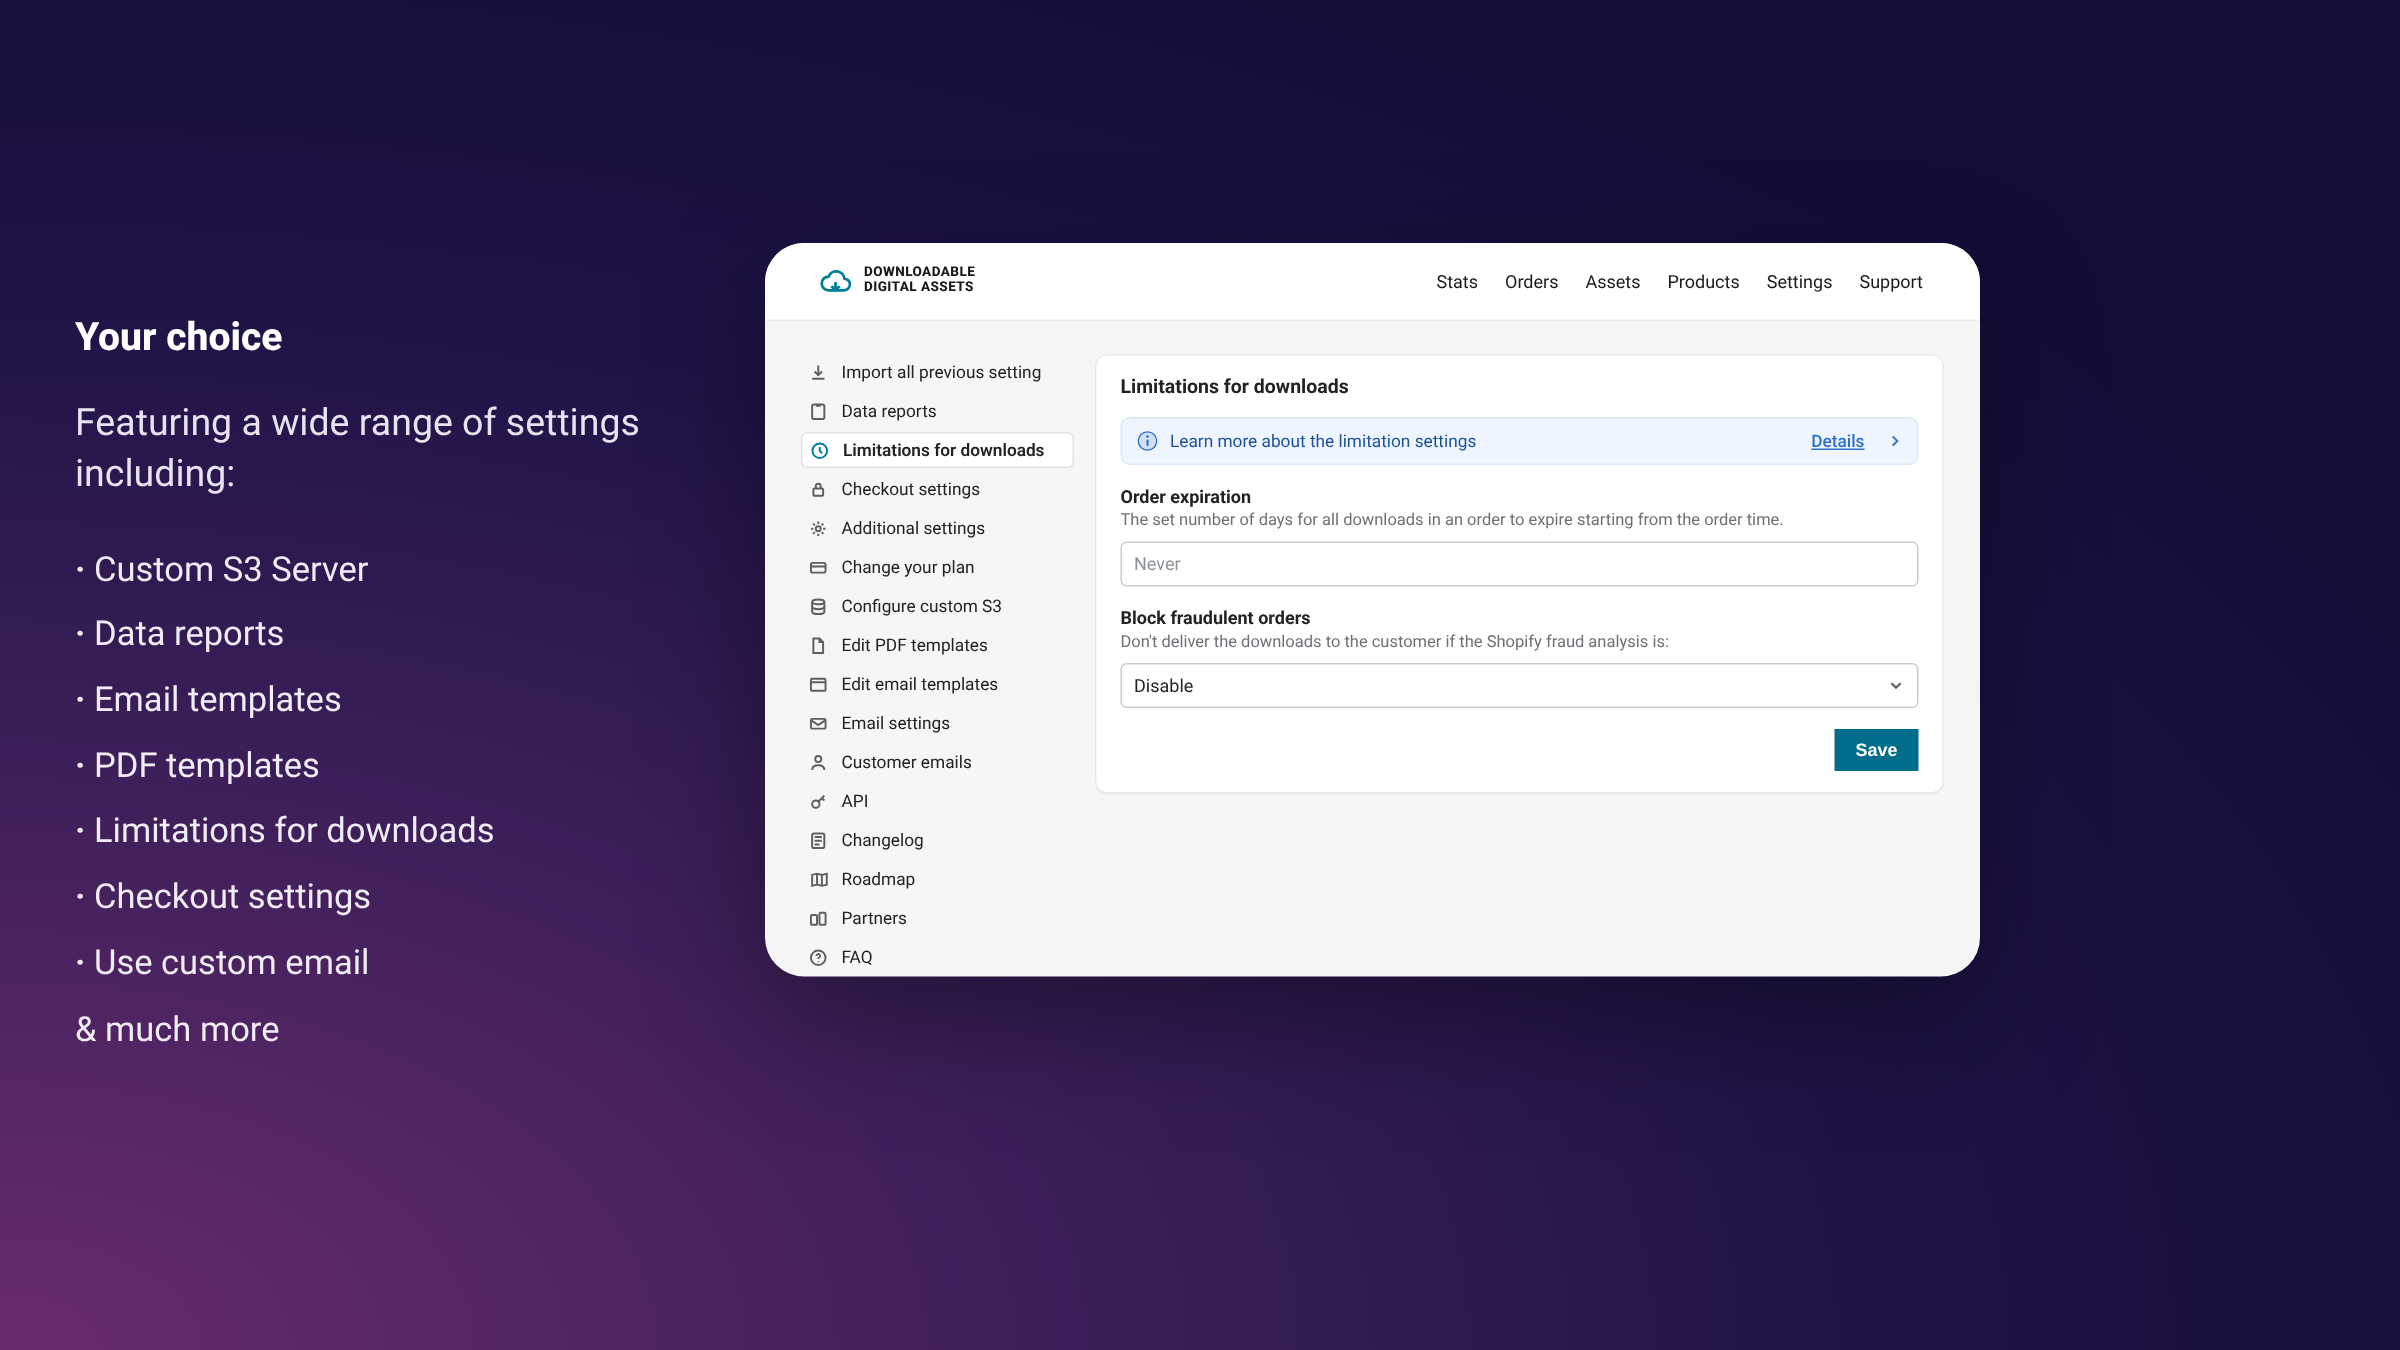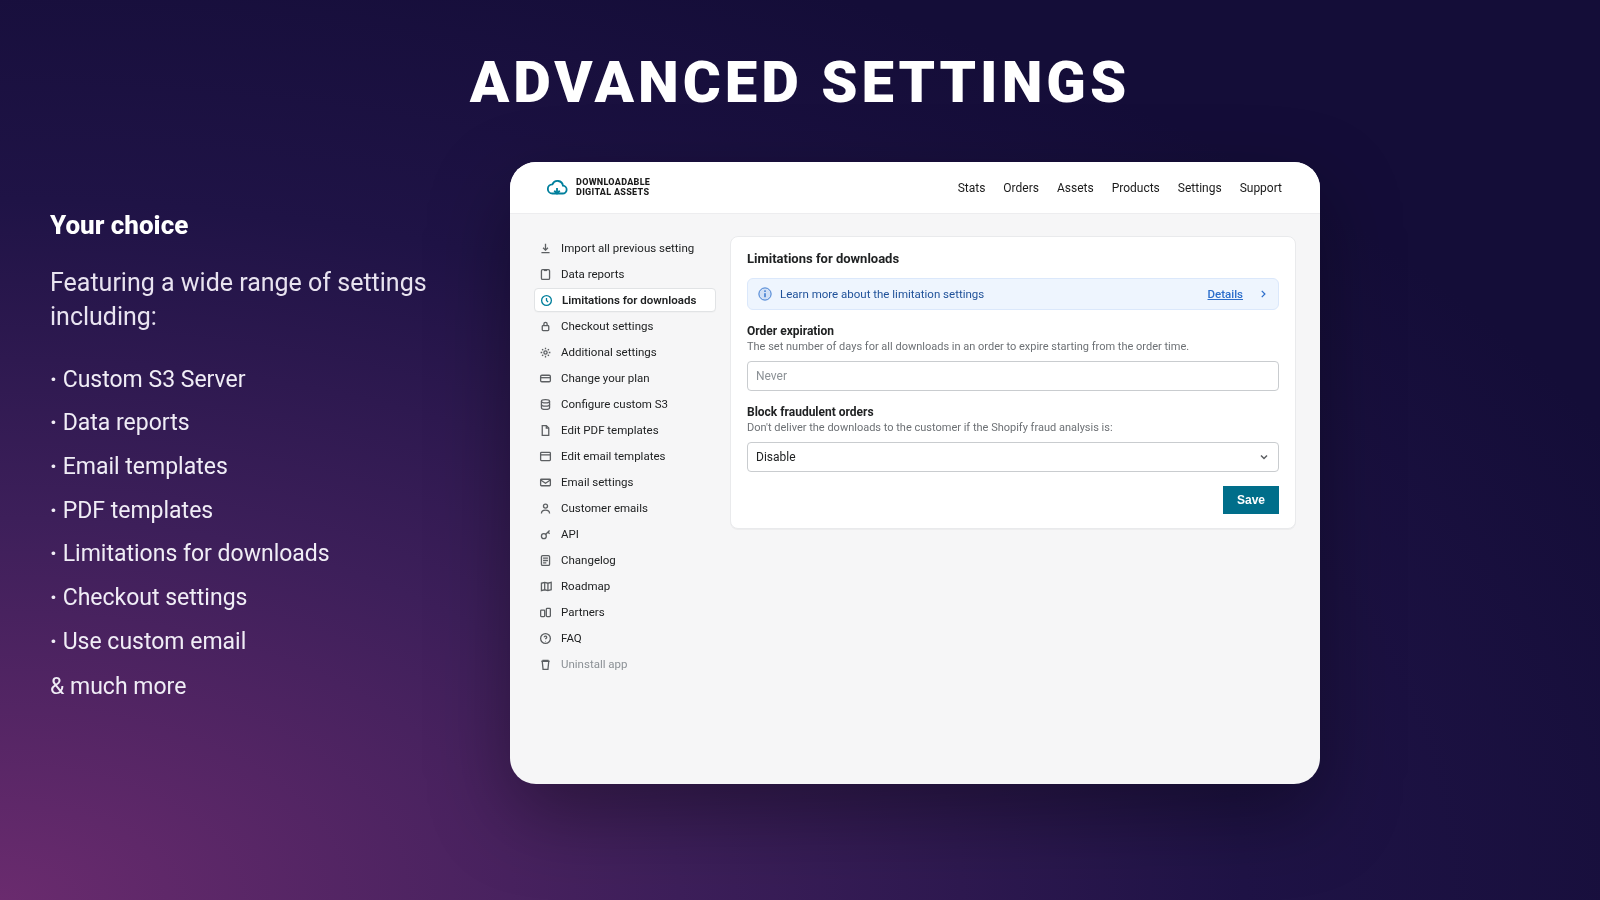--- a/index.html
+++ b/index.html
@@ -28,21 +28,21 @@
   .left-copy .sub2 { font-weight: 400; font-size: 25px; line-height: 1.35; margin-bottom: 24px; color: #e8e3f0;}
   .left-copy ul { list-style: none; }
   .left-copy li { font-size: 23px; line-height: 1.9; color: #f0edf6; font-weight: 400;}
   .left-copy li::before { content: "· "; font-weight: 700; }
   .left-copy .more { font-size: 23px; margin-top: 10px; color:#f0edf6;}
 
   
   .card {
     position: absolute;
     left: 510px; top: 162px;
-    width: 810px; height: 622px;
+    width: 810px; height: 489px;
     background: #f6f6f7;
     border-radius: 26px;
     box-shadow: 0 30px 80px rgba(0,0,0,.35);
     overflow: hidden;
     font-size: 12px;
     color: #202223;
   }
   .card-header {
     background: #ffffff;
     height: 52px;
@@ -105,21 +105,20 @@
   .btn-save {
     background:#006e8a; color:#fff; border:none; border-radius:0;
     padding: 7px 14px; font-size:12px; font-weight:600; cursor:pointer;
   }
   svg { display:block; }
 </style>
 </head>
 <body>
 
 <div class="stage">
-  <div class="hero-title">ADVANCED SETTINGS</div>
 
   <div class="left-copy">
     <div class="sub1">Your choice</div>
     <div class="sub2">Featuring a wide range of settings including:</div>
     <ul>
       <li>Custom S3 Server</li>
       <li>Data reports</li>
       <li>Email templates</li>
       <li>PDF templates</li>
       <li>Limitations for downloads</li>

